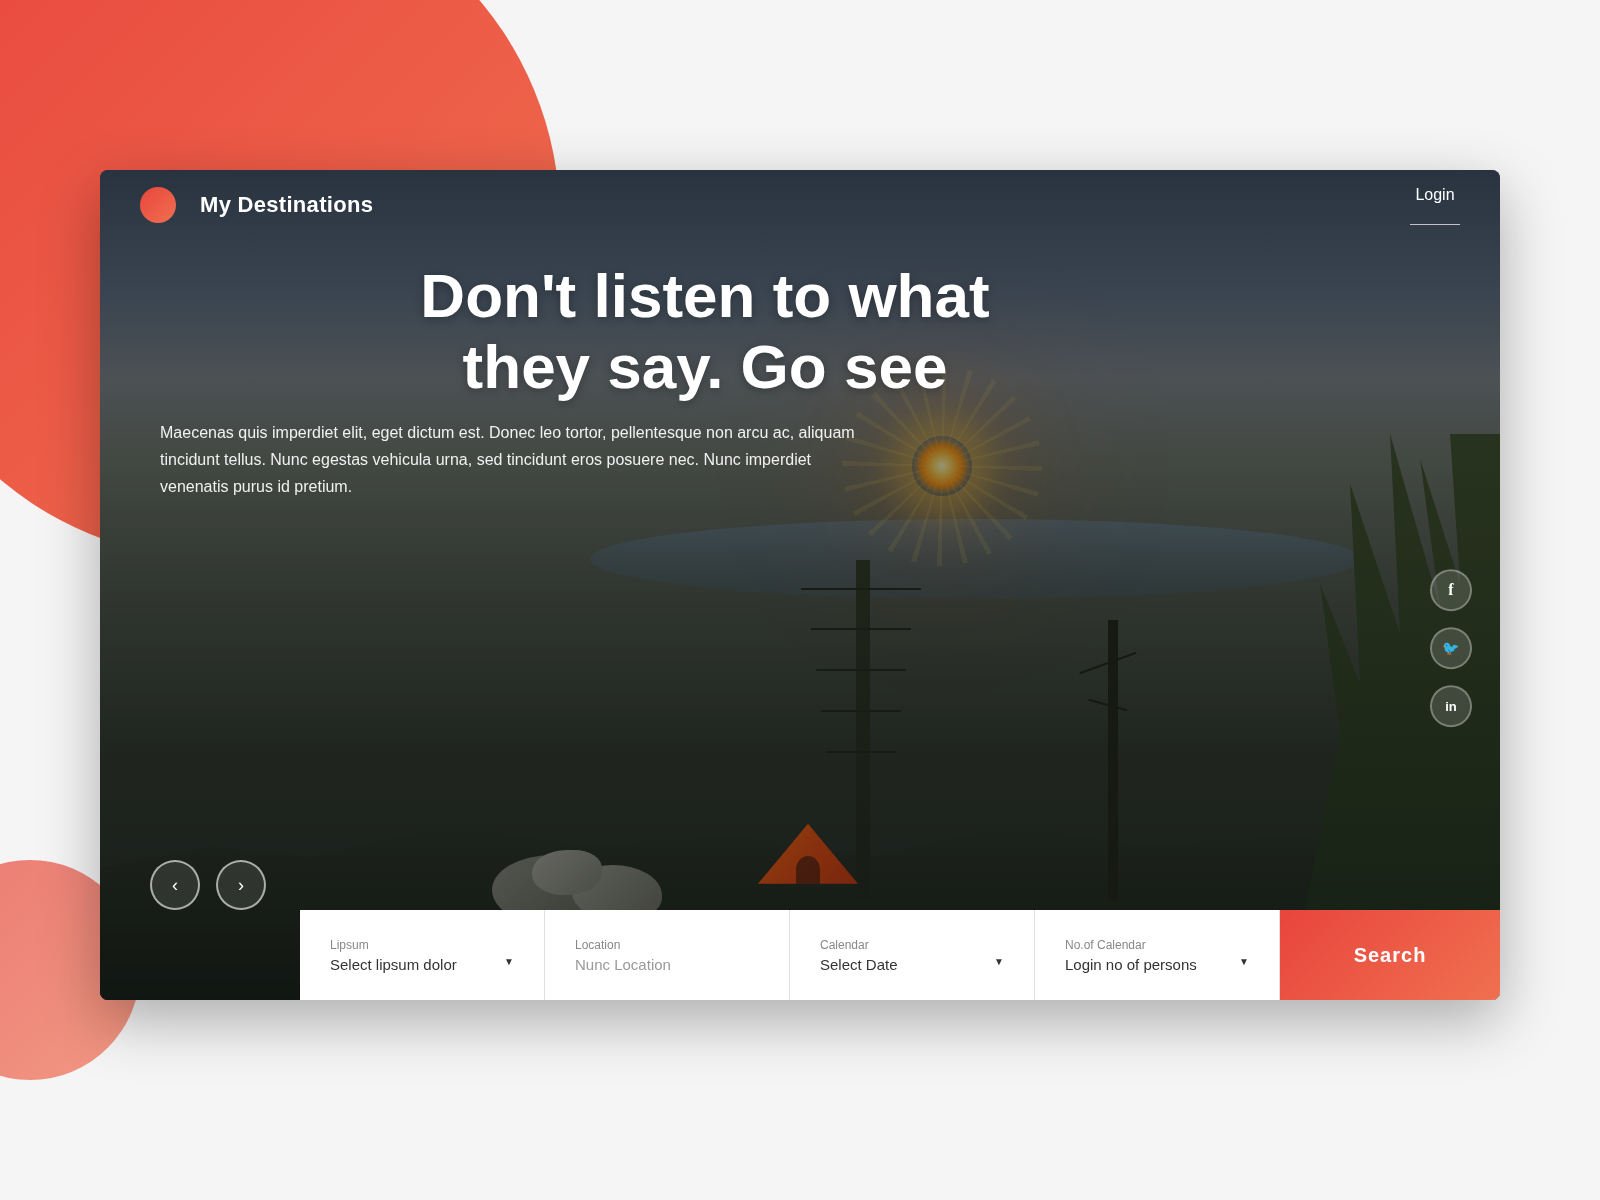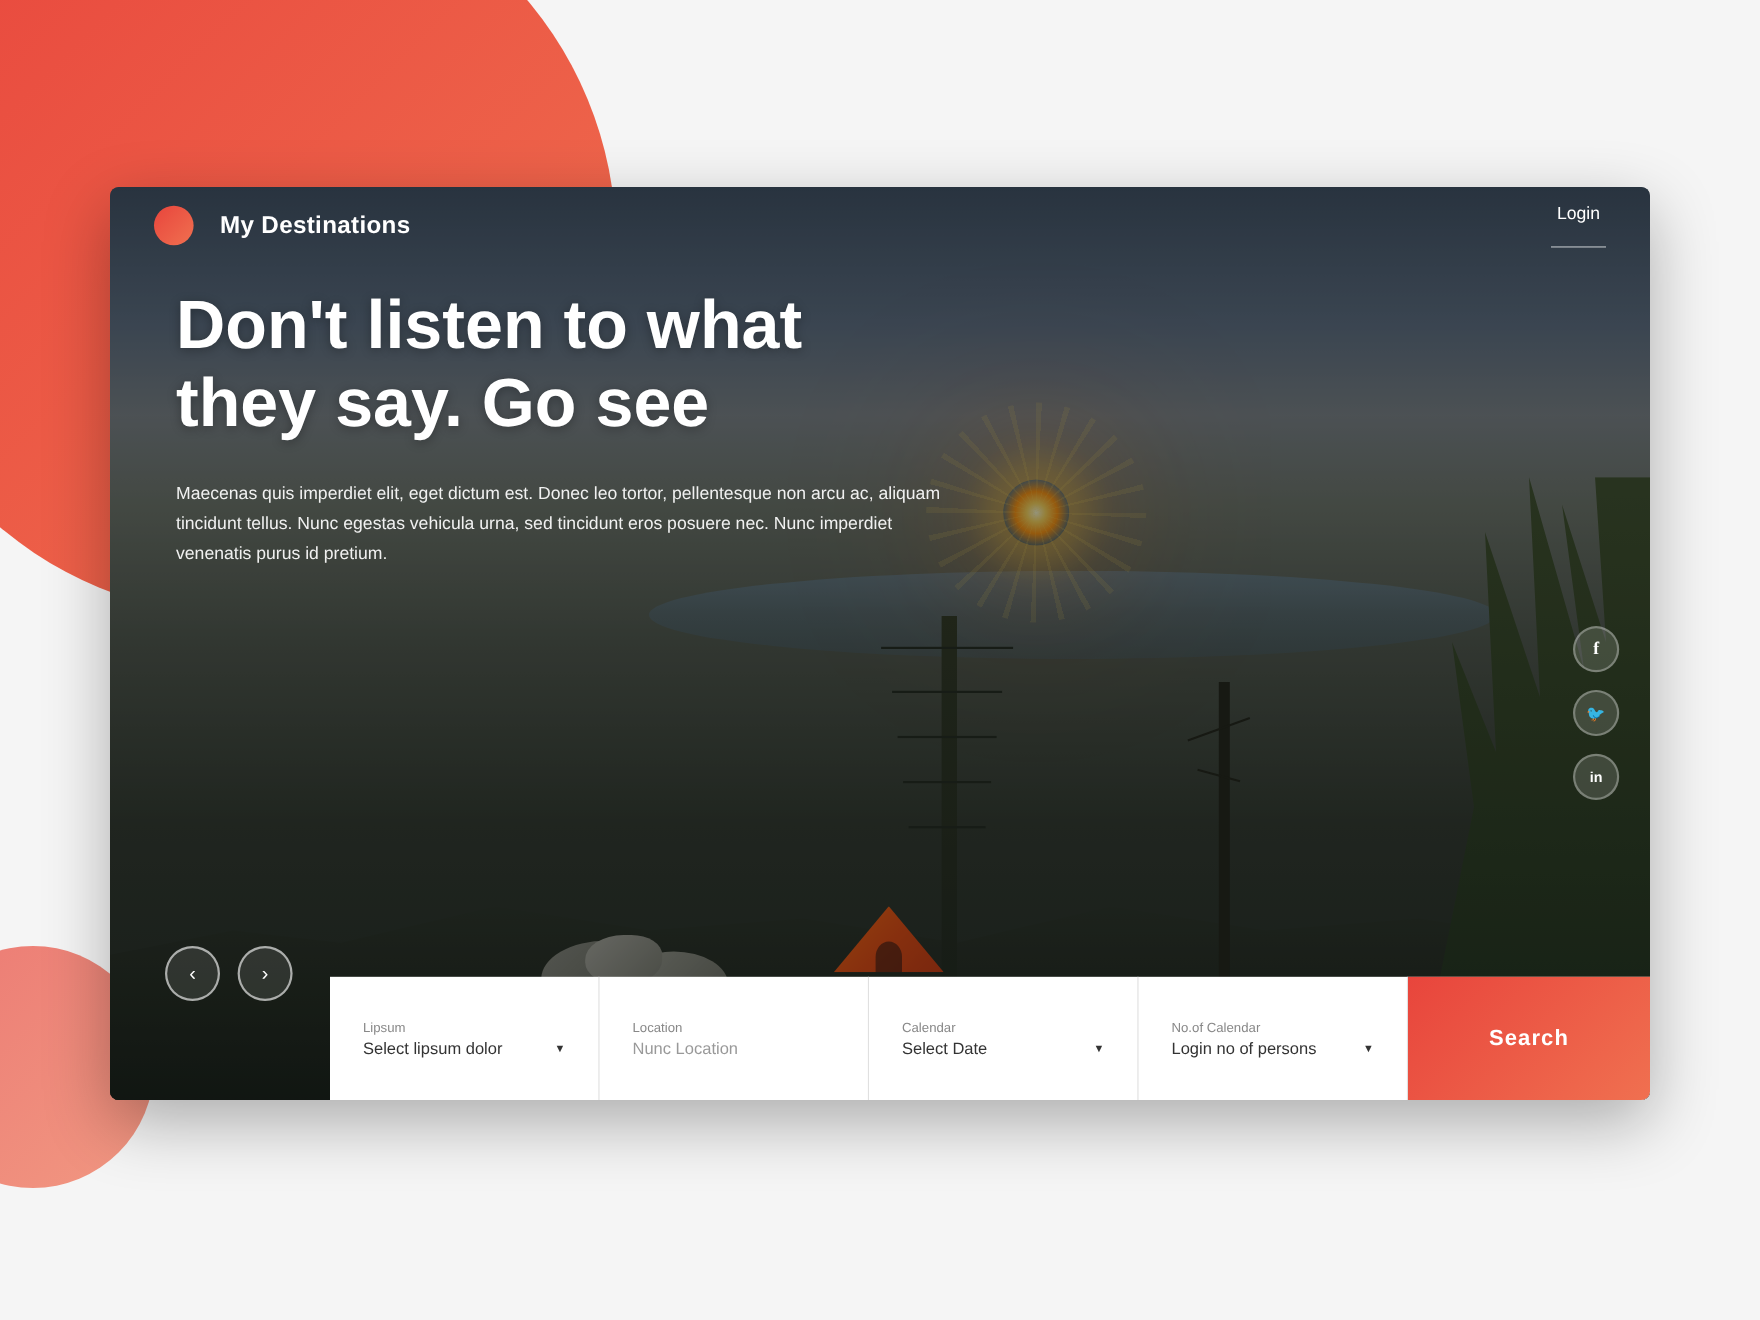--- a/index.html
+++ b/index.html
@@ -251,22 +251,23 @@
       left: 60px;
       right: 250px;
       z-index: 20;
     }
 
     .hero-headline {
       font-size: 62px;
       font-weight: 800;
       color: #ffffff;
       line-height: 1.15;
-      margin-bottom: 33px;
+      margin-bottom: 16px;
       text-shadow: 0 2px 10px rgba(0,0,0,0.3);
+      text-align: center;
     }
 
     .hero-subtext {
       font-size: 16px;
       color: rgba(255,255,255,0.92);
       line-height: 1.7;
       max-width: 700px;
     }
 
     
@@ -319,21 +320,21 @@
       color: #ffffff;
       font-size: 18px;
     }
 
     
     .search-bar {
       position: absolute;
       bottom: 0;
       left: 200px;
       right: 0;
-      height: 112px;
+      height: 90px;
       background: #ffffff;
       display: flex;
       align-items: stretch;
       z-index: 20;
     }
 
     .search-field {
       flex: 1;
       display: flex;
       flex-direction: column;
@@ -348,21 +349,20 @@
       color: #888;
       margin-bottom: 4px;
       font-weight: 500;
     }
 
     .field-value {
       font-size: 15px;
       color: #333;
       font-weight: 500;
       display: flex;
-      align-items: center;
       gap: 8px;
     }
 
     .dropdown-arrow {
       font-size: 10px;
       color: #333;
       margin-left: auto;
     }
 
     .location-input {

